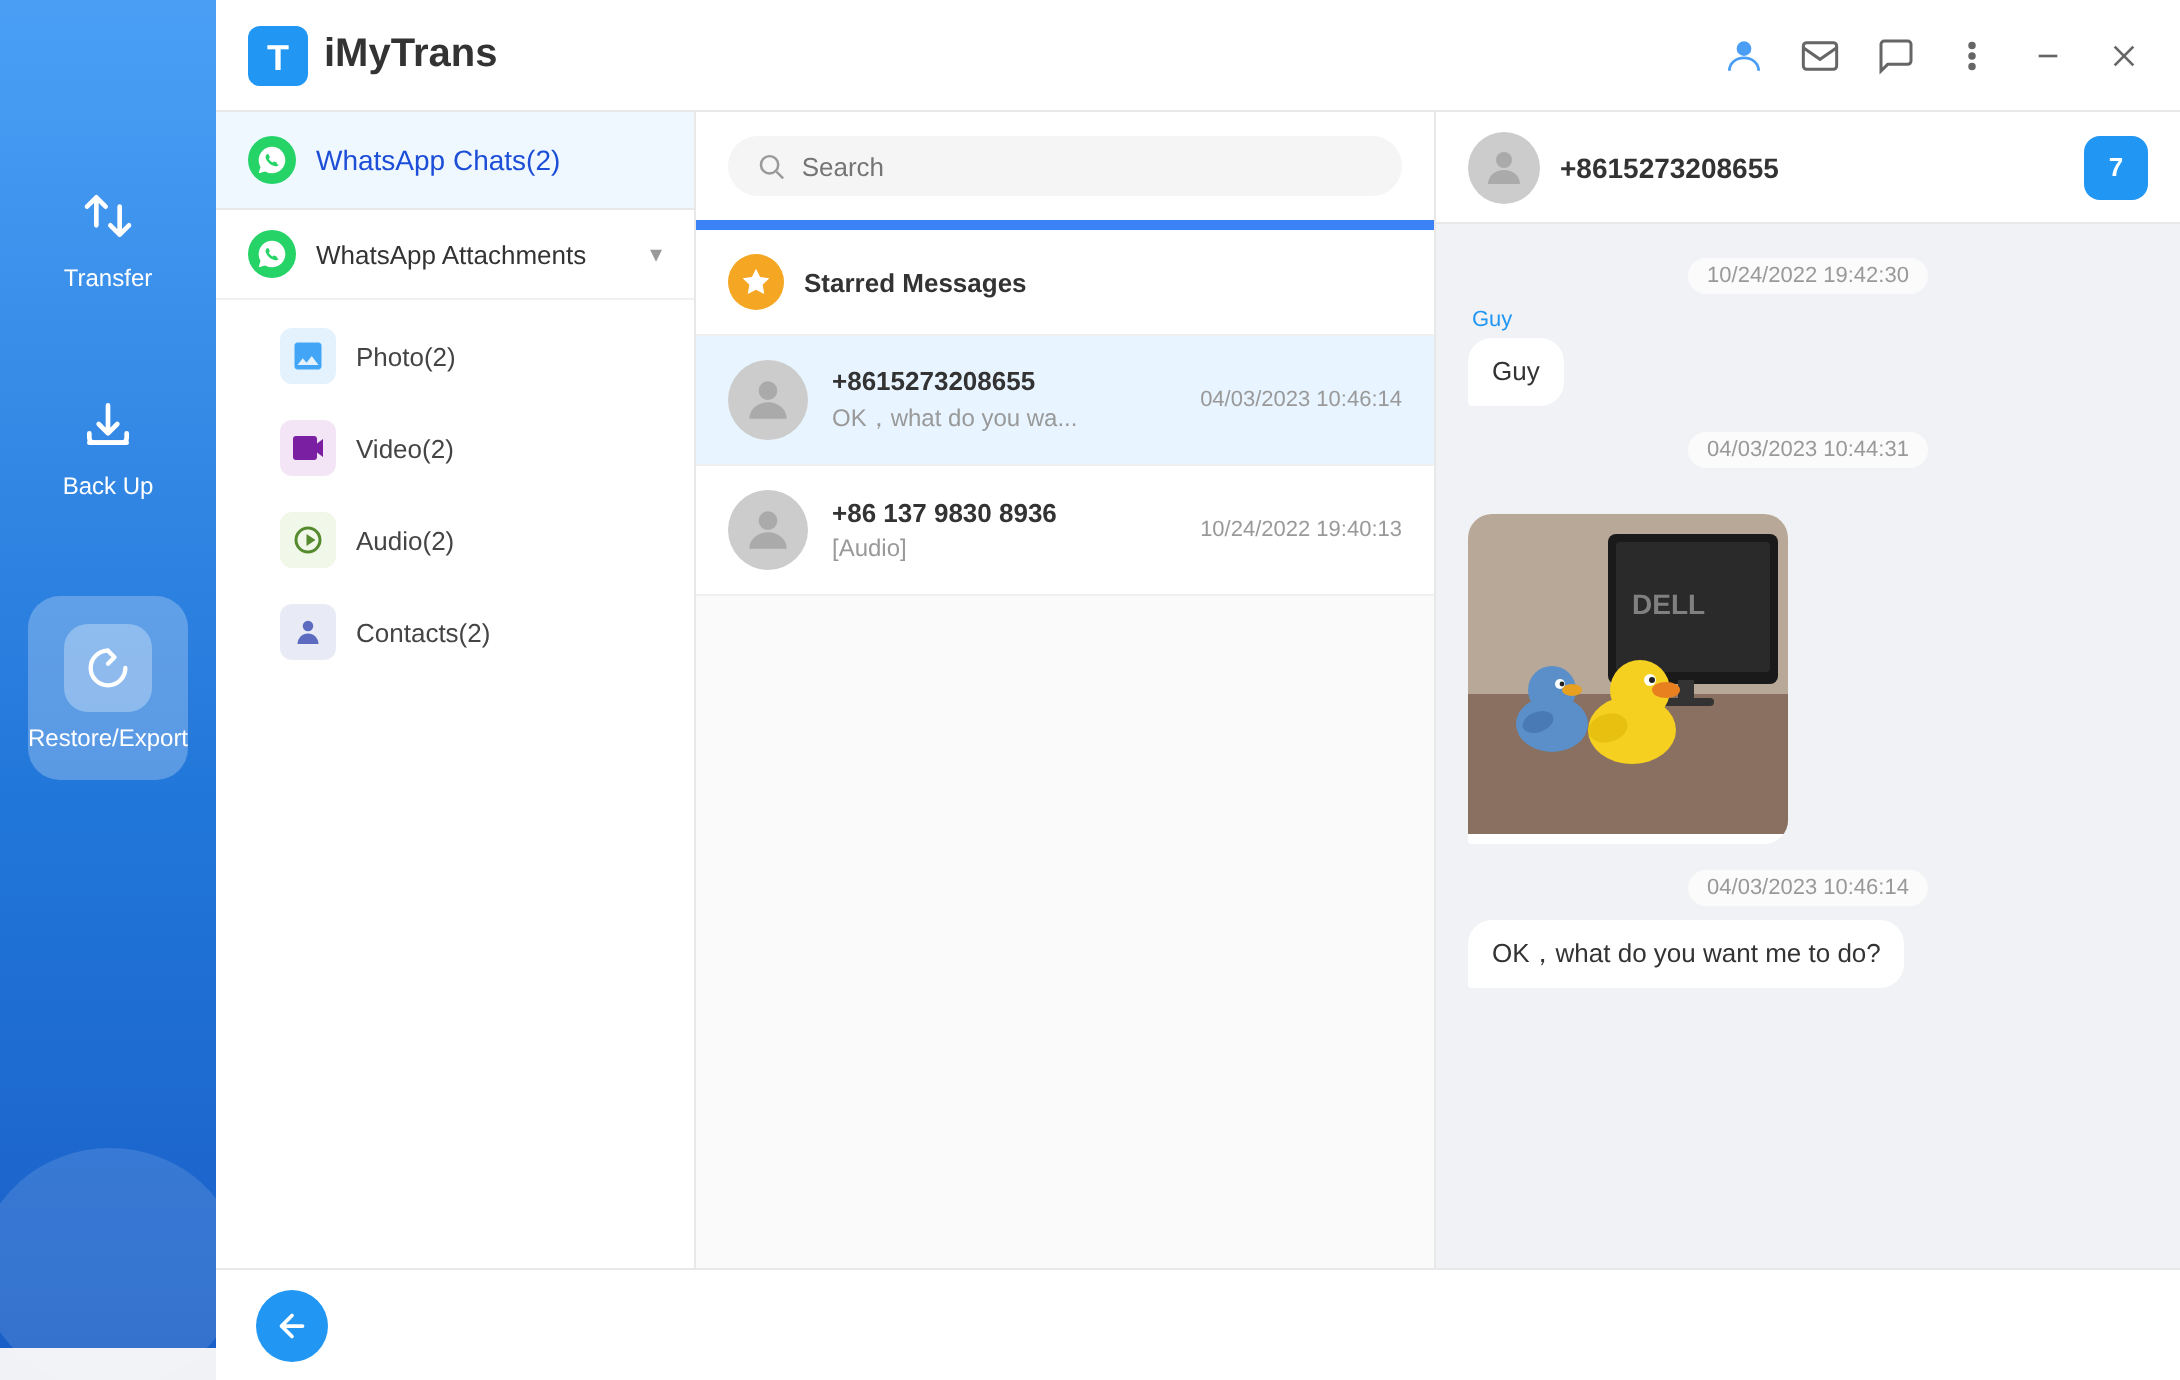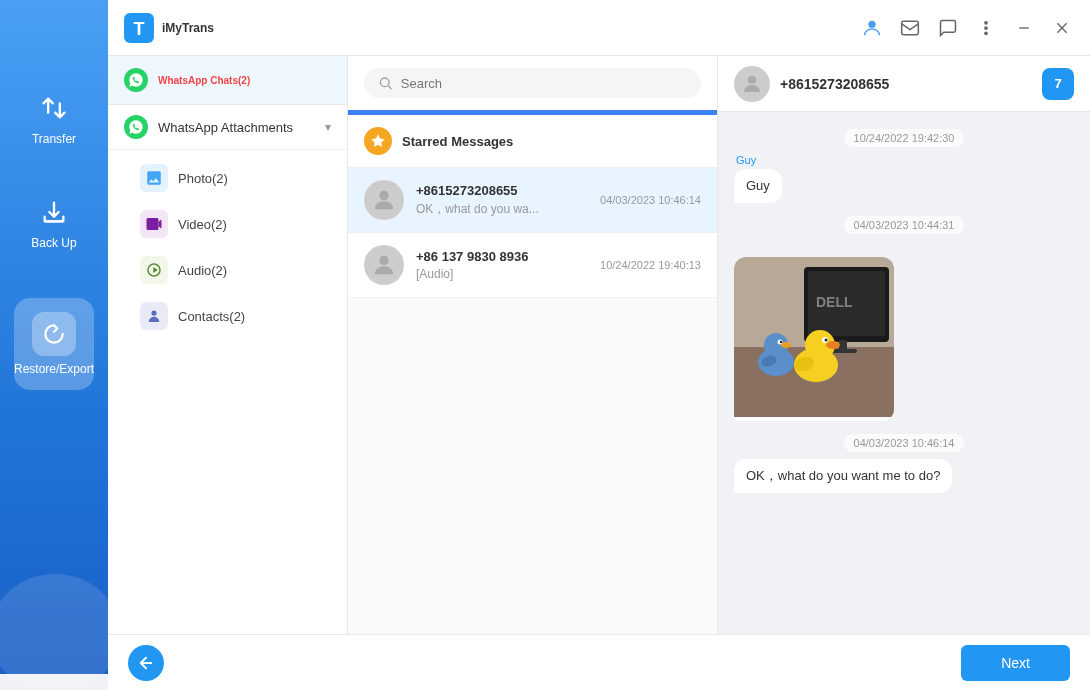--- a/index.html
+++ b/index.html
@@ -39,21 +39,21 @@
       background: rgba(255,255,255,0.12); border-radius: 50%;
     }
 
     
     .titlebar {
       position: absolute; left: 108px; top: 0; right: 0; height: 56px;
       background: white; display: flex; align-items: center; padding: 0 16px;
       border-bottom: 1px solid #e8e8e8;
     }
     .app-logo { width: 30px; height: 30px; margin-right: 8px; }
-    .app-title { font-size: 12px; font-weight: 600; color: #333; }
+    .app-title { font-size: 20px; font-weight: 600; color: #333; }
     .titlebar-spacer { flex: 1; }
     .titlebar-icons { display: flex; align-items: center; gap: 14px; }
     .titlebar-icon { width: 24px; height: 24px; display: flex; align-items: center; justify-content: center; cursor: pointer; color: #666; }
 
     
     .main {
       position: absolute; left: 108px; top: 56px; right: 0; bottom: 56px;
       display: flex; background: #f5f5f5;
     }
 
@@ -64,21 +64,21 @@
     }
     .whatsapp-chats-header {
       display: flex; align-items: center; padding: 12px 16px;
       background: #f0f8ff; cursor: pointer;
       border-bottom: 1px solid #e8e8e8;
     }
     .whatsapp-chats-icon {
       width: 24px; height: 24px; background: #25d366; border-radius: 50%;
       display: flex; align-items: center; justify-content: center; margin-right: 10px; flex-shrink: 0;
     }
-    .whatsapp-chats-label { font-size: 10px; font-weight: 700; color: #ef4444; }
+    .whatsapp-chats-label { font-size: 14px; font-weight: 400; color: #1d4ed8; }
 
     .attachments-header {
       display: flex; align-items: center; padding: 10px 16px;
       cursor: pointer; border-bottom: 1px solid #f0f0f0;
     }
     .attachments-icon {
       width: 24px; height: 24px; background: #25d366; border-radius: 50%;
       display: flex; align-items: center; justify-content: center; margin-right: 10px; flex-shrink: 0;
     }
     .attachments-label { font-size: 13px; color: #333; flex: 1; }
@@ -466,14 +466,13 @@
     </div>
   </div>
 </div>
 
 <div class="bottom-bar">
   <div class="back-btn">
     <svg width="18" height="18" viewBox="0 0 24 24" fill="none" stroke="white" stroke-width="2.5">
       <path d="M19 12H5M5 12l7-7M5 12l7 7" stroke-linecap="round" stroke-linejoin="round"></path>
     </svg>
   </div>
-  <button class="next-btn">Next</button>
 </div>
 
 </body></html>

